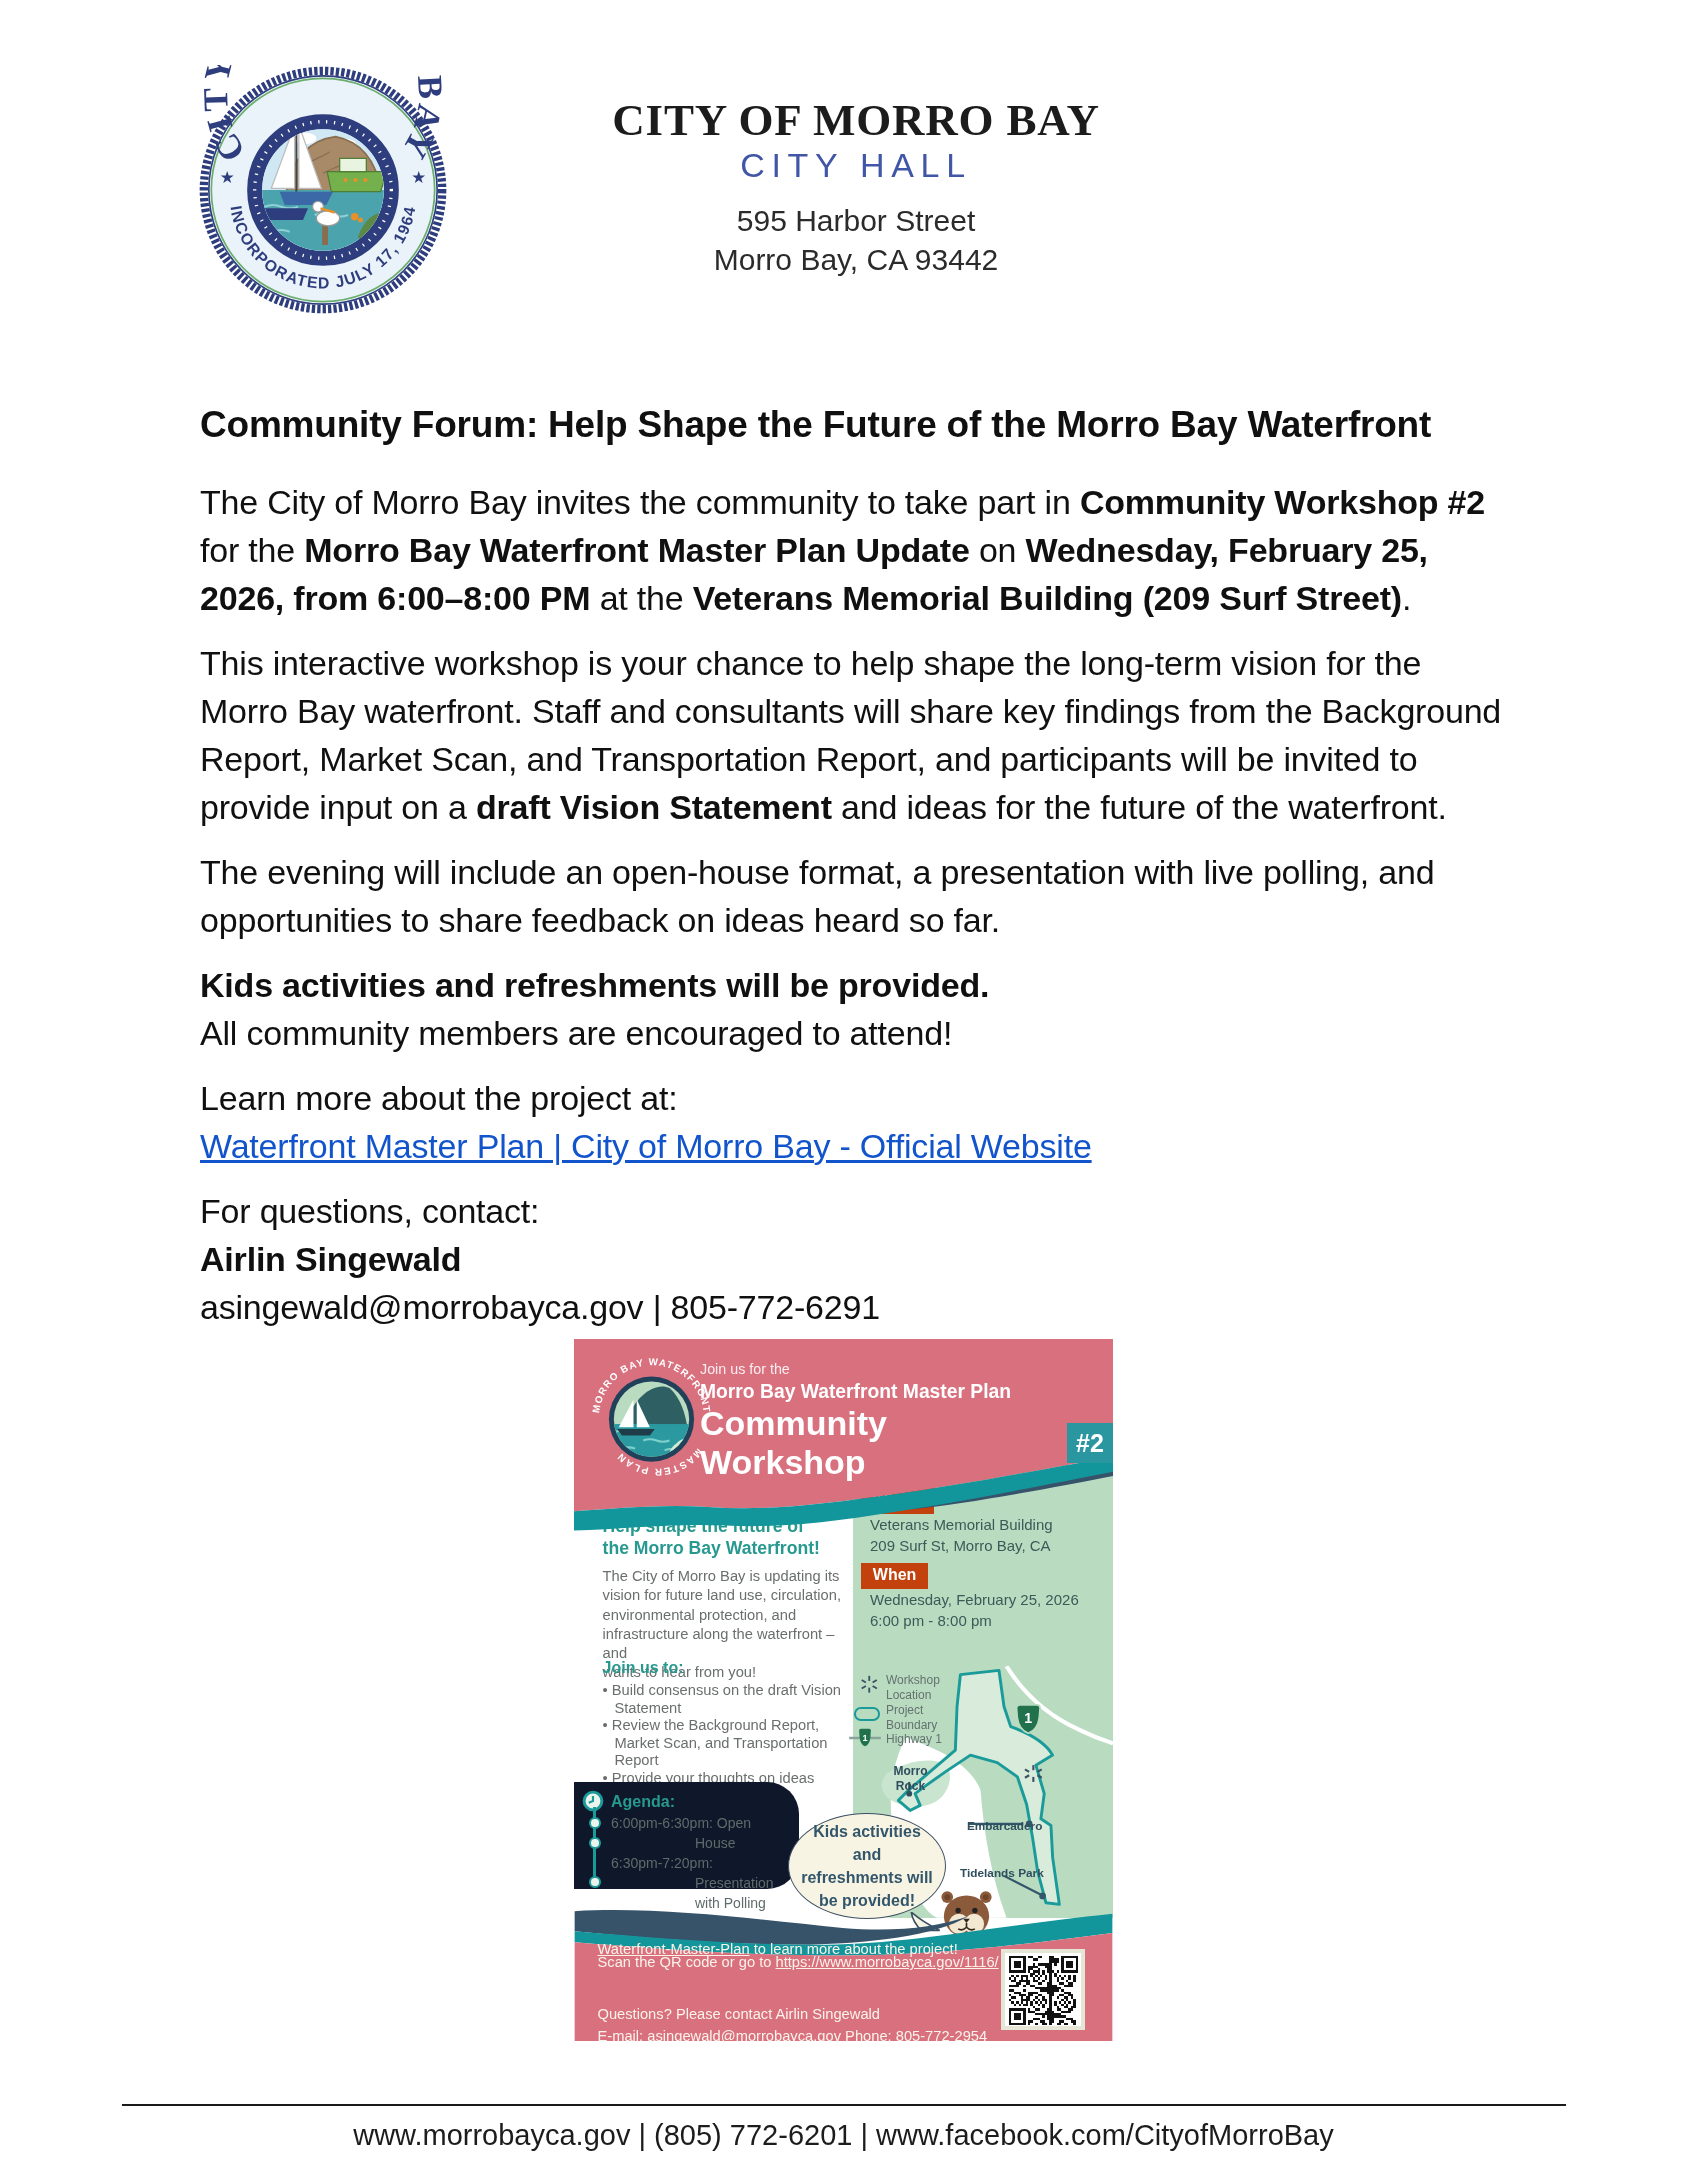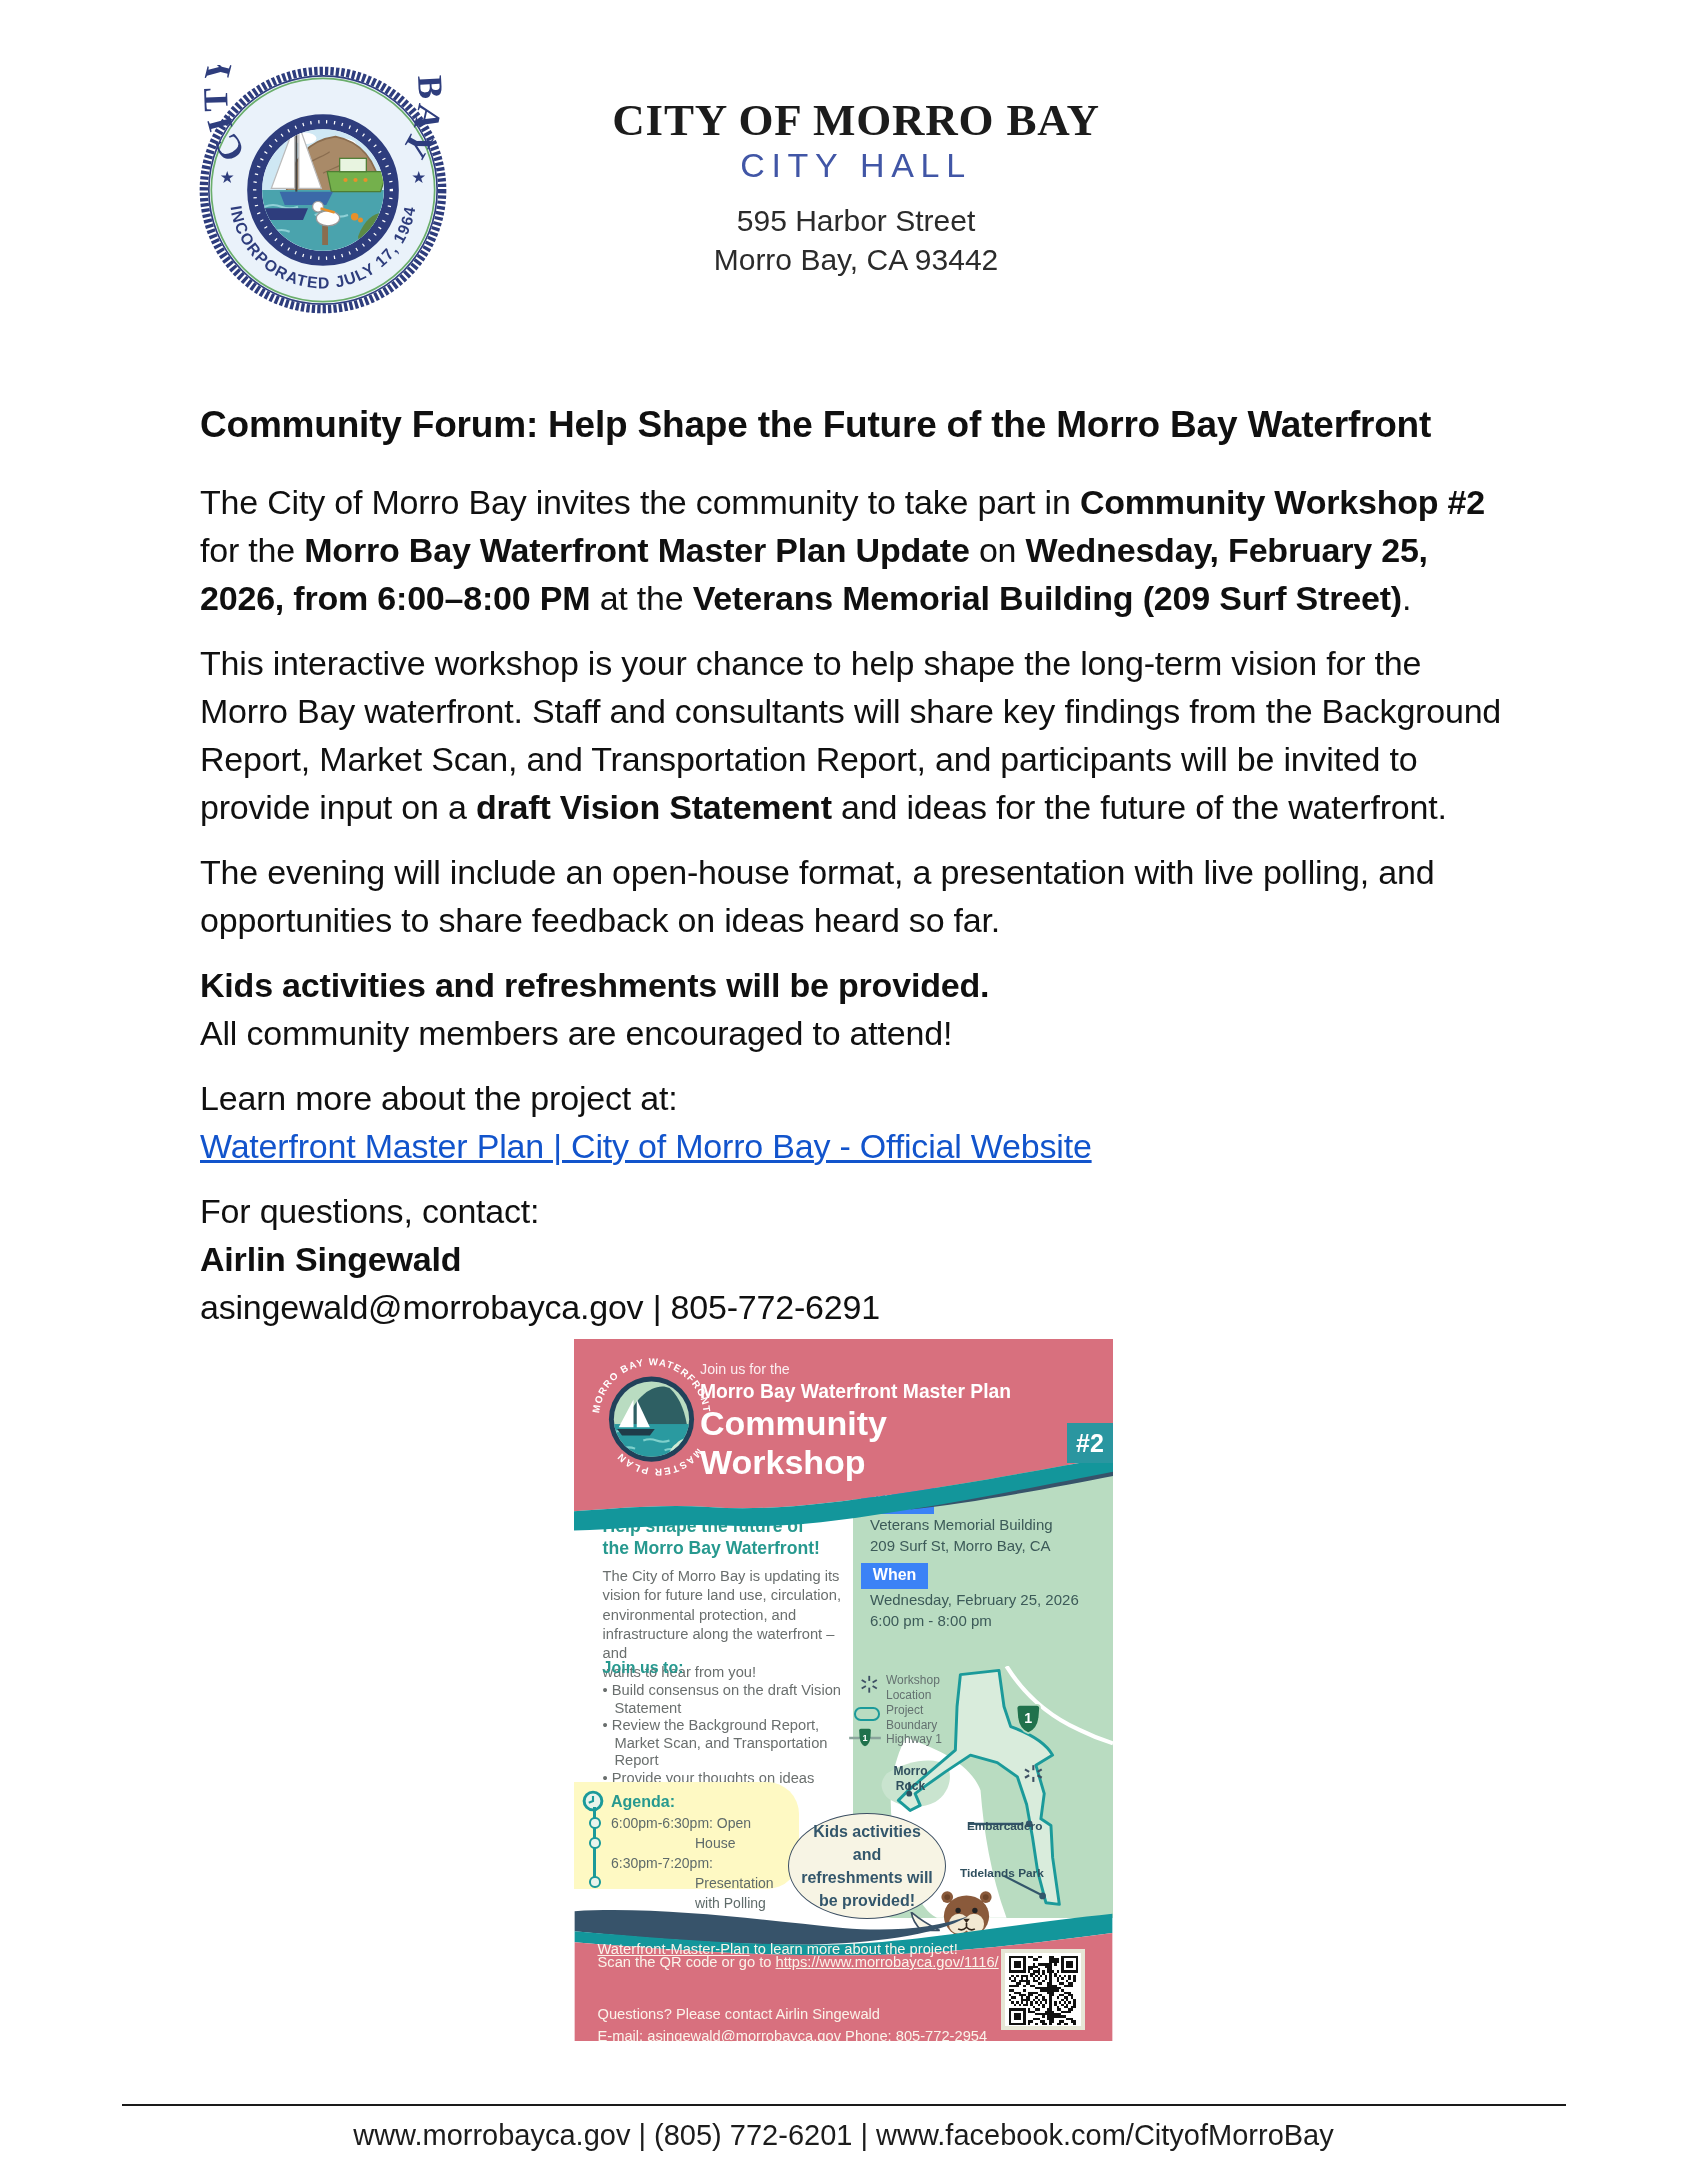--- a/index.html
+++ b/index.html
@@ -31,28 +31,28 @@
   .fl-top-svg{position:absolute;left:0;top:0;z-index:5;}
   .fl-logo{position:absolute;left:11.8px;top:13.4px;z-index:6;}
   
   .fl-h1{position:absolute;left:28.6px;top:176px;font-size:17.6px;line-height:22px;font-weight:bold;color:#27998f;z-index:2;}
   .fl-intro{position:absolute;left:28.6px;top:228px;width:252px;font-size:14.7px;line-height:19.3px;color:#6a6f6e;z-index:2;}
   .fl-join{position:absolute;left:28.6px;top:320px;font-size:16px;font-weight:bold;color:#27998f;z-index:2;}
   .fl-bullets{position:absolute;left:28.6px;top:343px;width:252px;font-size:14.7px;line-height:17.6px;color:#6a6f6e;z-index:2;}
   .fl-bullets div{padding-left:11.8px;text-indent:-11.8px;}
   .fl-bullets div::before{content:"• ";}
   
-  .agenda{position:absolute;left:0;top:443px;width:225px;height:107px;background:#fef9c3;border-radius:0 32px 32px 0;z-index:2;}
+  .agenda{position:absolute;left:0;top:443px;width:225px;height:107px;background:#0f172a;border-radius:0 32px 32px 0;z-index:2;}
   .agenda-title{position:absolute;left:37px;top:11px;font-size:16px;font-weight:bold;color:#27998f;}
   .agenda-items{position:absolute;left:37px;top:31px;width:178px;font-size:14px;line-height:20px;color:#5f6b6a;}
   .agenda-items div{padding-left:84px;text-indent:-84px;}
   .tl-line{position:absolute;left:19.3px;top:25px;width:2.5px;height:74px;background:#1b9a9a;}
   .tl-dot{position:absolute;left:15px;width:7.6px;height:7.6px;border:2.5px solid #1b9a9a;border-radius:50%;background:#eaf4ec;}
   
-  .tag-box{position:absolute;background:#3b82f6;color:#ffffff;font-weight:bold;font-size:16px;padding:3.4px 11.8px 4.2px 11.8px;z-index:2;}
+  .tag-box{position:absolute;background:#c2410c;color:#ffffff;font-weight:bold;font-size:16px;padding:3.4px 11.8px 4.2px 11.8px;z-index:2;}
   .where-box{left:287px;top:149px;}
   .when-box{left:287px;top:224px;}
   .panel-text{position:absolute;font-size:15px;line-height:21px;color:#3c5a58;z-index:2;}
   .where-text{left:296px;top:175px;}
   .when-text{left:296px;top:250px;}
   
   .legend-item{position:absolute;font-size:12px;line-height:15px;color:#647170;z-index:3;}
   .legend-icon{position:absolute;z-index:3;}
   .boundary-icon{left:280px;top:368px;width:22px;height:10px;border:2.5px solid #1b9a9a;border-radius:6.7px;}
   

